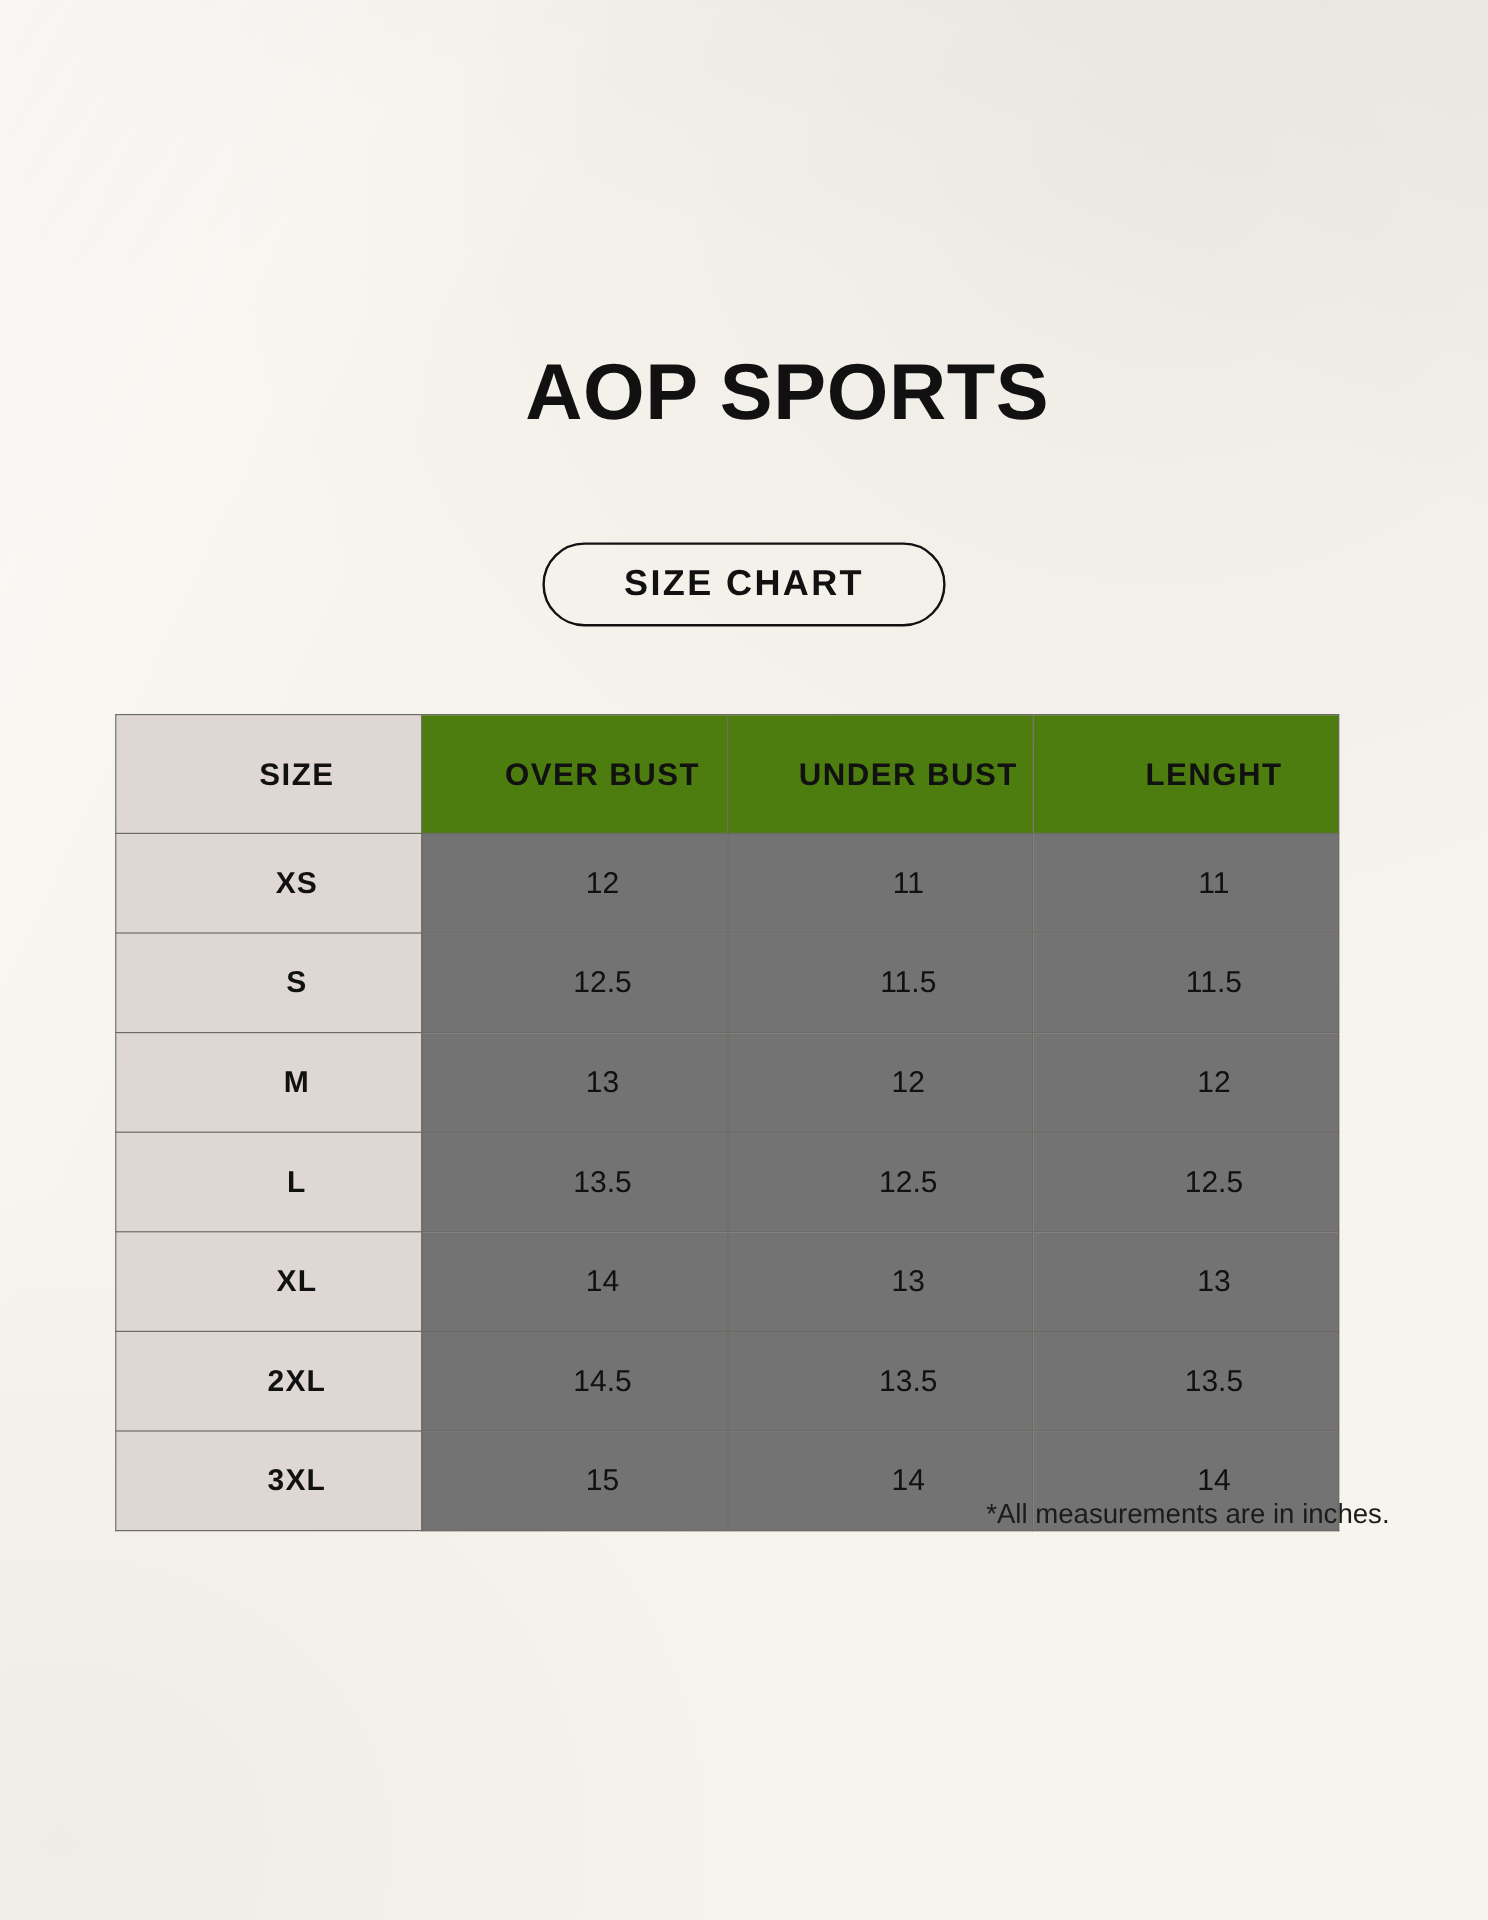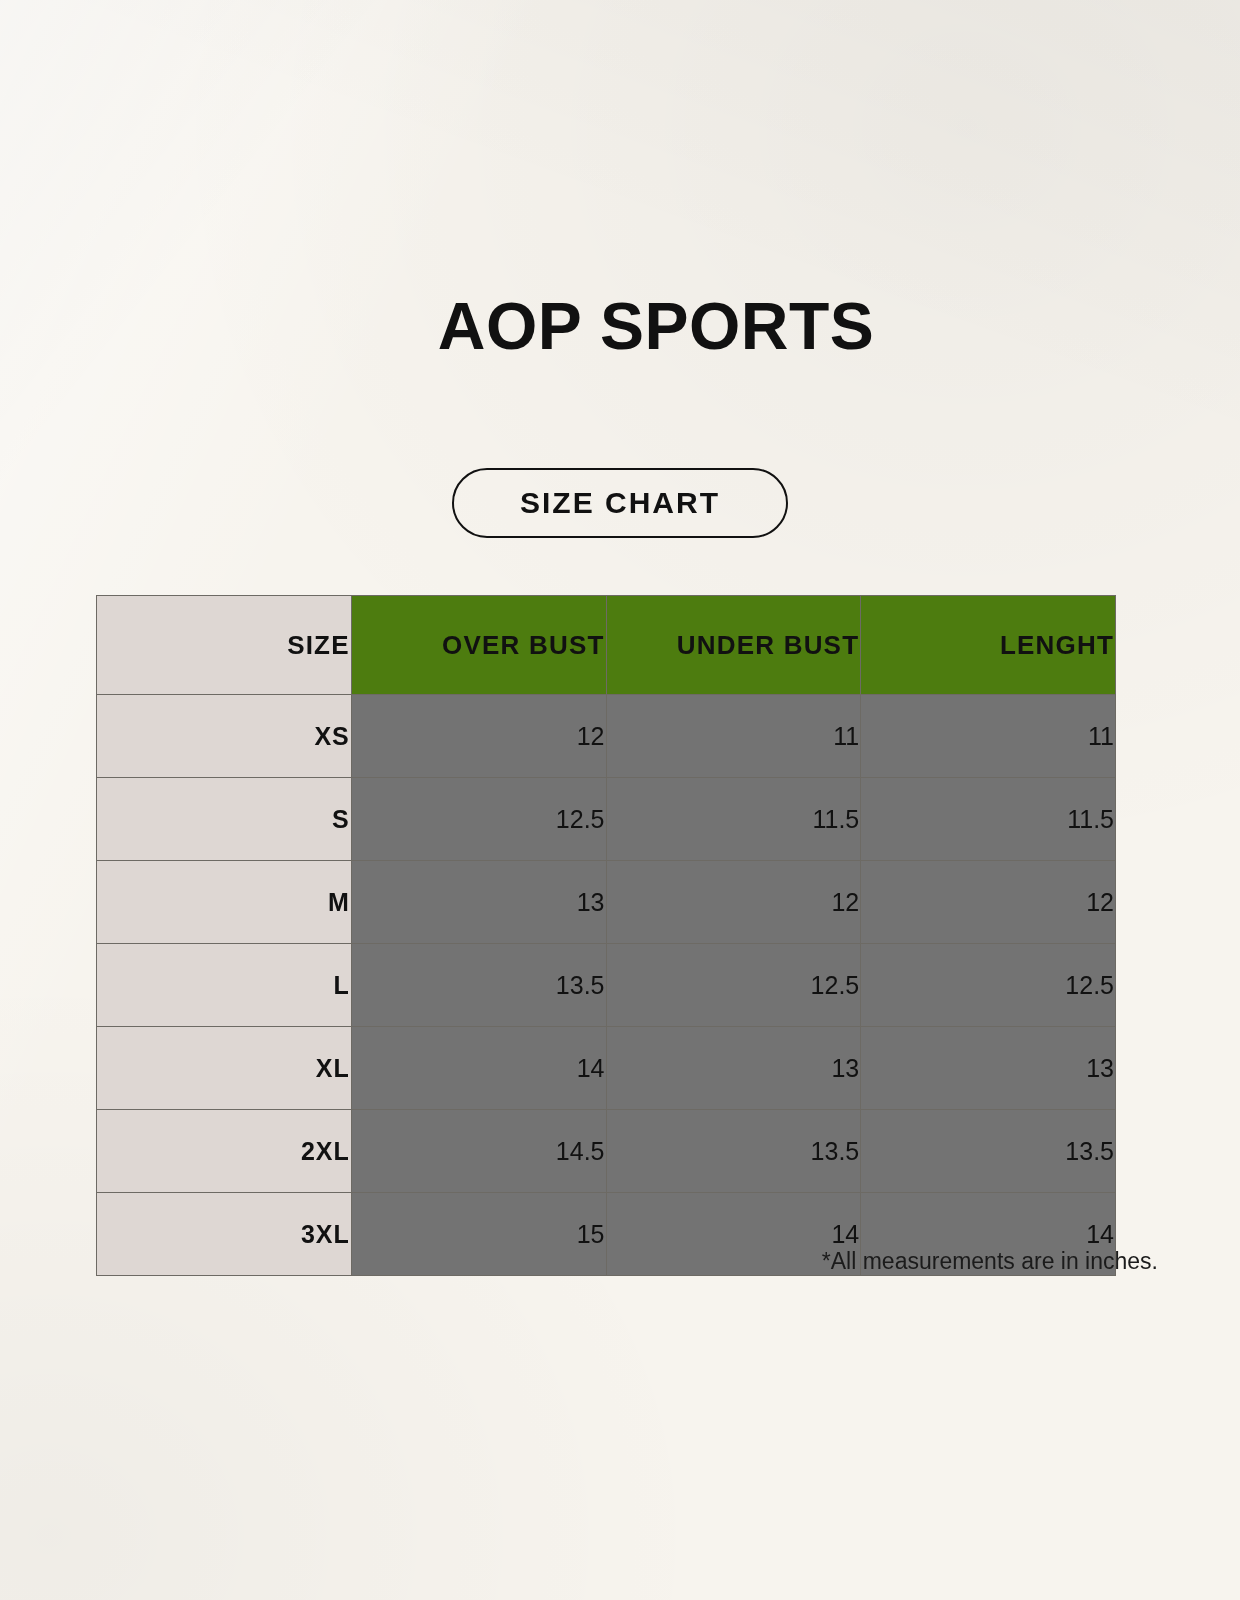--- a/index.html
+++ b/index.html
@@ -42,21 +42,21 @@
     font-size: 66px;
     line-height: 1.12;
     font-weight: 700;
     letter-spacing: 0.5px;
     color: #111111;
     padding-left: 36px;
   }
   .title .line2 { display: block; }
   .badge-wrap {
     position: absolute;
-    top: 468px;
+    top: 452px;
     left: 0;
     width: 1240px;
     display: flex;
     justify-content: center;
   }
   .badge {
     border: 2px solid #111111;
     border-radius: 46px;
     padding: 16px 66px;
     font-size: 30px;
@@ -73,21 +73,21 @@
   }
   table.size-chart {
     border-collapse: collapse;
     width: 1020px;
     table-layout: fixed;
   }
   table.size-chart th,
   table.size-chart td {
     border: 1px solid #6d6a64;
     height: 80px;
-    text-align: right;
+    text-align: center;
     vertical-align: middle;
     font-size: 25px;
     color: #111111;
     padding-left: 48px;
   }
   table.size-chart thead th {
     height: 96px;
     font-weight: 700;
     font-size: 26px;
     letter-spacing: 1.2px;

